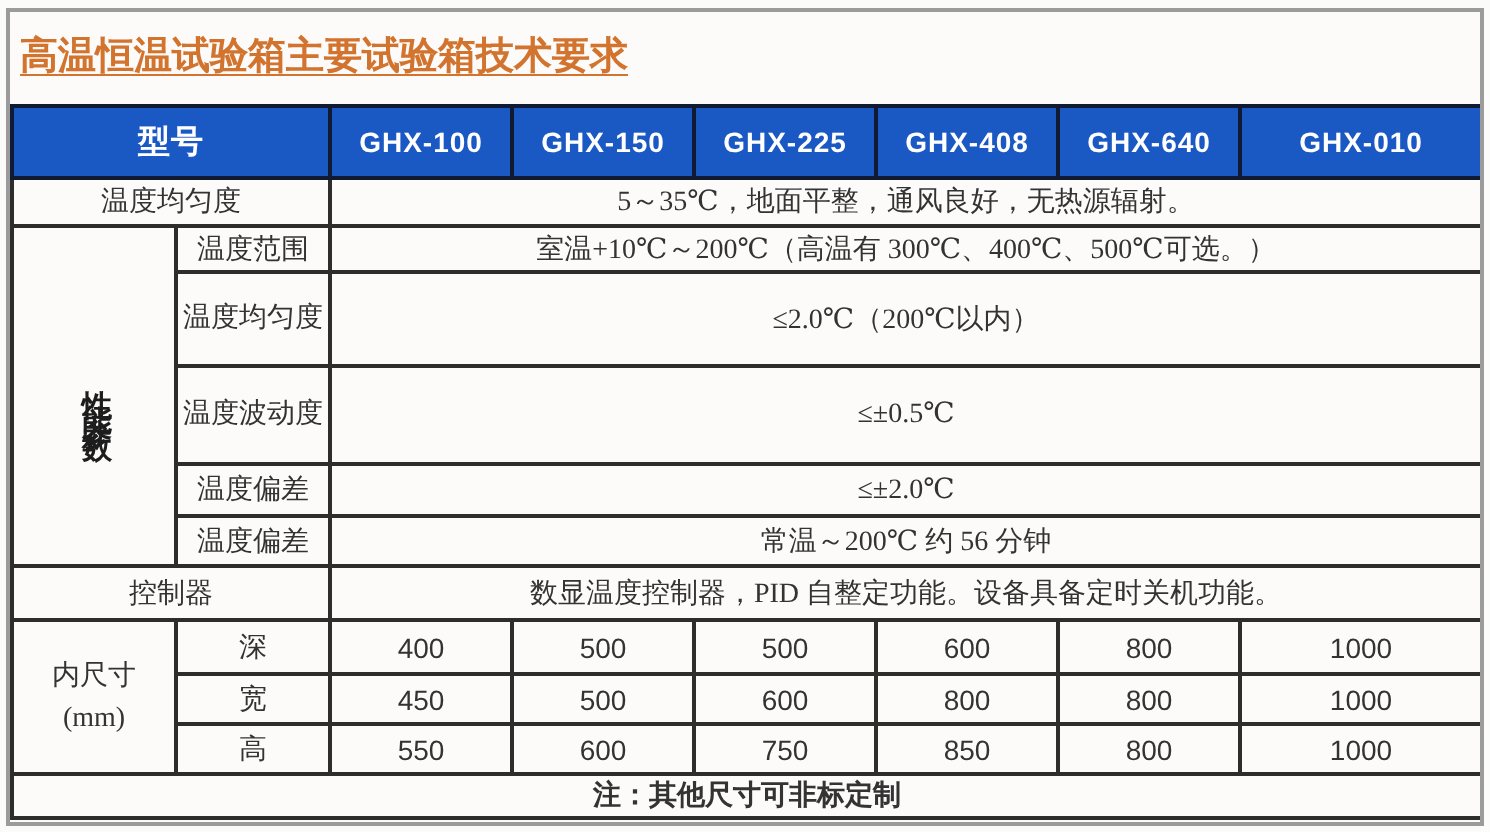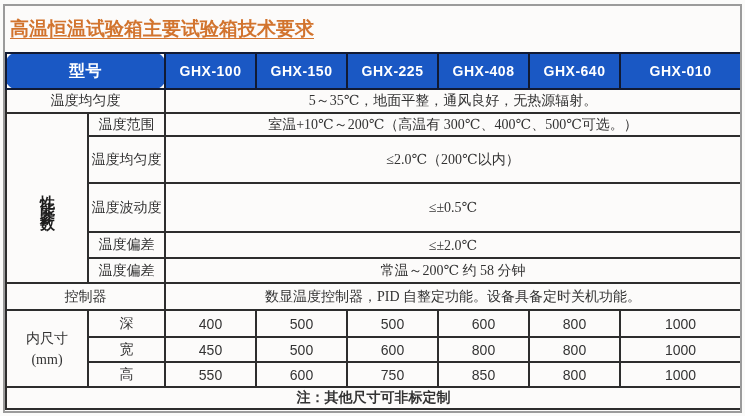--- a/index.html
+++ b/index.html
@@ -57,21 +57,21 @@
   
   tr.hdr th {
     background: #1a58c4;
     color: #ffffff;
     font-weight: bold;
     height: 36px;
     font-size: 14px;
     border-color: #111a33;
     letter-spacing: 0.5px;
   }
-  tr.hdr th.model-label { font-size: 16px; font-family: "Liberation Serif", serif; border-radius: 10px; }
+  tr.hdr th.model-label { font-size: 16px; font-family: "Liberation Serif", serif; }
   
   .zh {
     font-family: "Liberation Serif", "DejaVu Serif", serif;
     color: #2b2b2b;
   }
   tr.r-env td  { height: 24px; }
   tr.r-range td { height: 23px; }
   tr.r-unif td  { height: 47px; }
   tr.r-fluc td  { height: 49px; margin-top: 20px; }
   tr.r-dev td   { height: 26px; margin-top: 44px; }
@@ -154,21 +154,21 @@
       <tr class="r-fluc">
         <td class="zh wrap-label">温度波动度</td>
         <td colspan="6" class="zh">≤±0.5℃</td>
       </tr>
       <tr class="r-dev">
         <td class="zh">温度偏差</td>
         <td colspan="6" class="zh">≤±2.0℃</td>
       </tr>
       <tr class="r-heat">
         <td class="zh">温度偏差</td>
-        <td colspan="6" class="zh">常温～200℃ 约 58 分钟</td>
+        <td colspan="6" class="zh">常温～200℃ 约 56 分钟</td>
       </tr>
 
       <tr class="r-ctrl">
         <td colspan="2" class="zh">控制器</td>
         <td colspan="6" class="zh left-al">数显温度控制器，PID 自整定功能。设备具备定时关机功能。</td>
       </tr>
 
       <tr class="r-d1">
         <td rowspan="3" class="zh dims-label">
           <span class="block">内尺寸</span>

